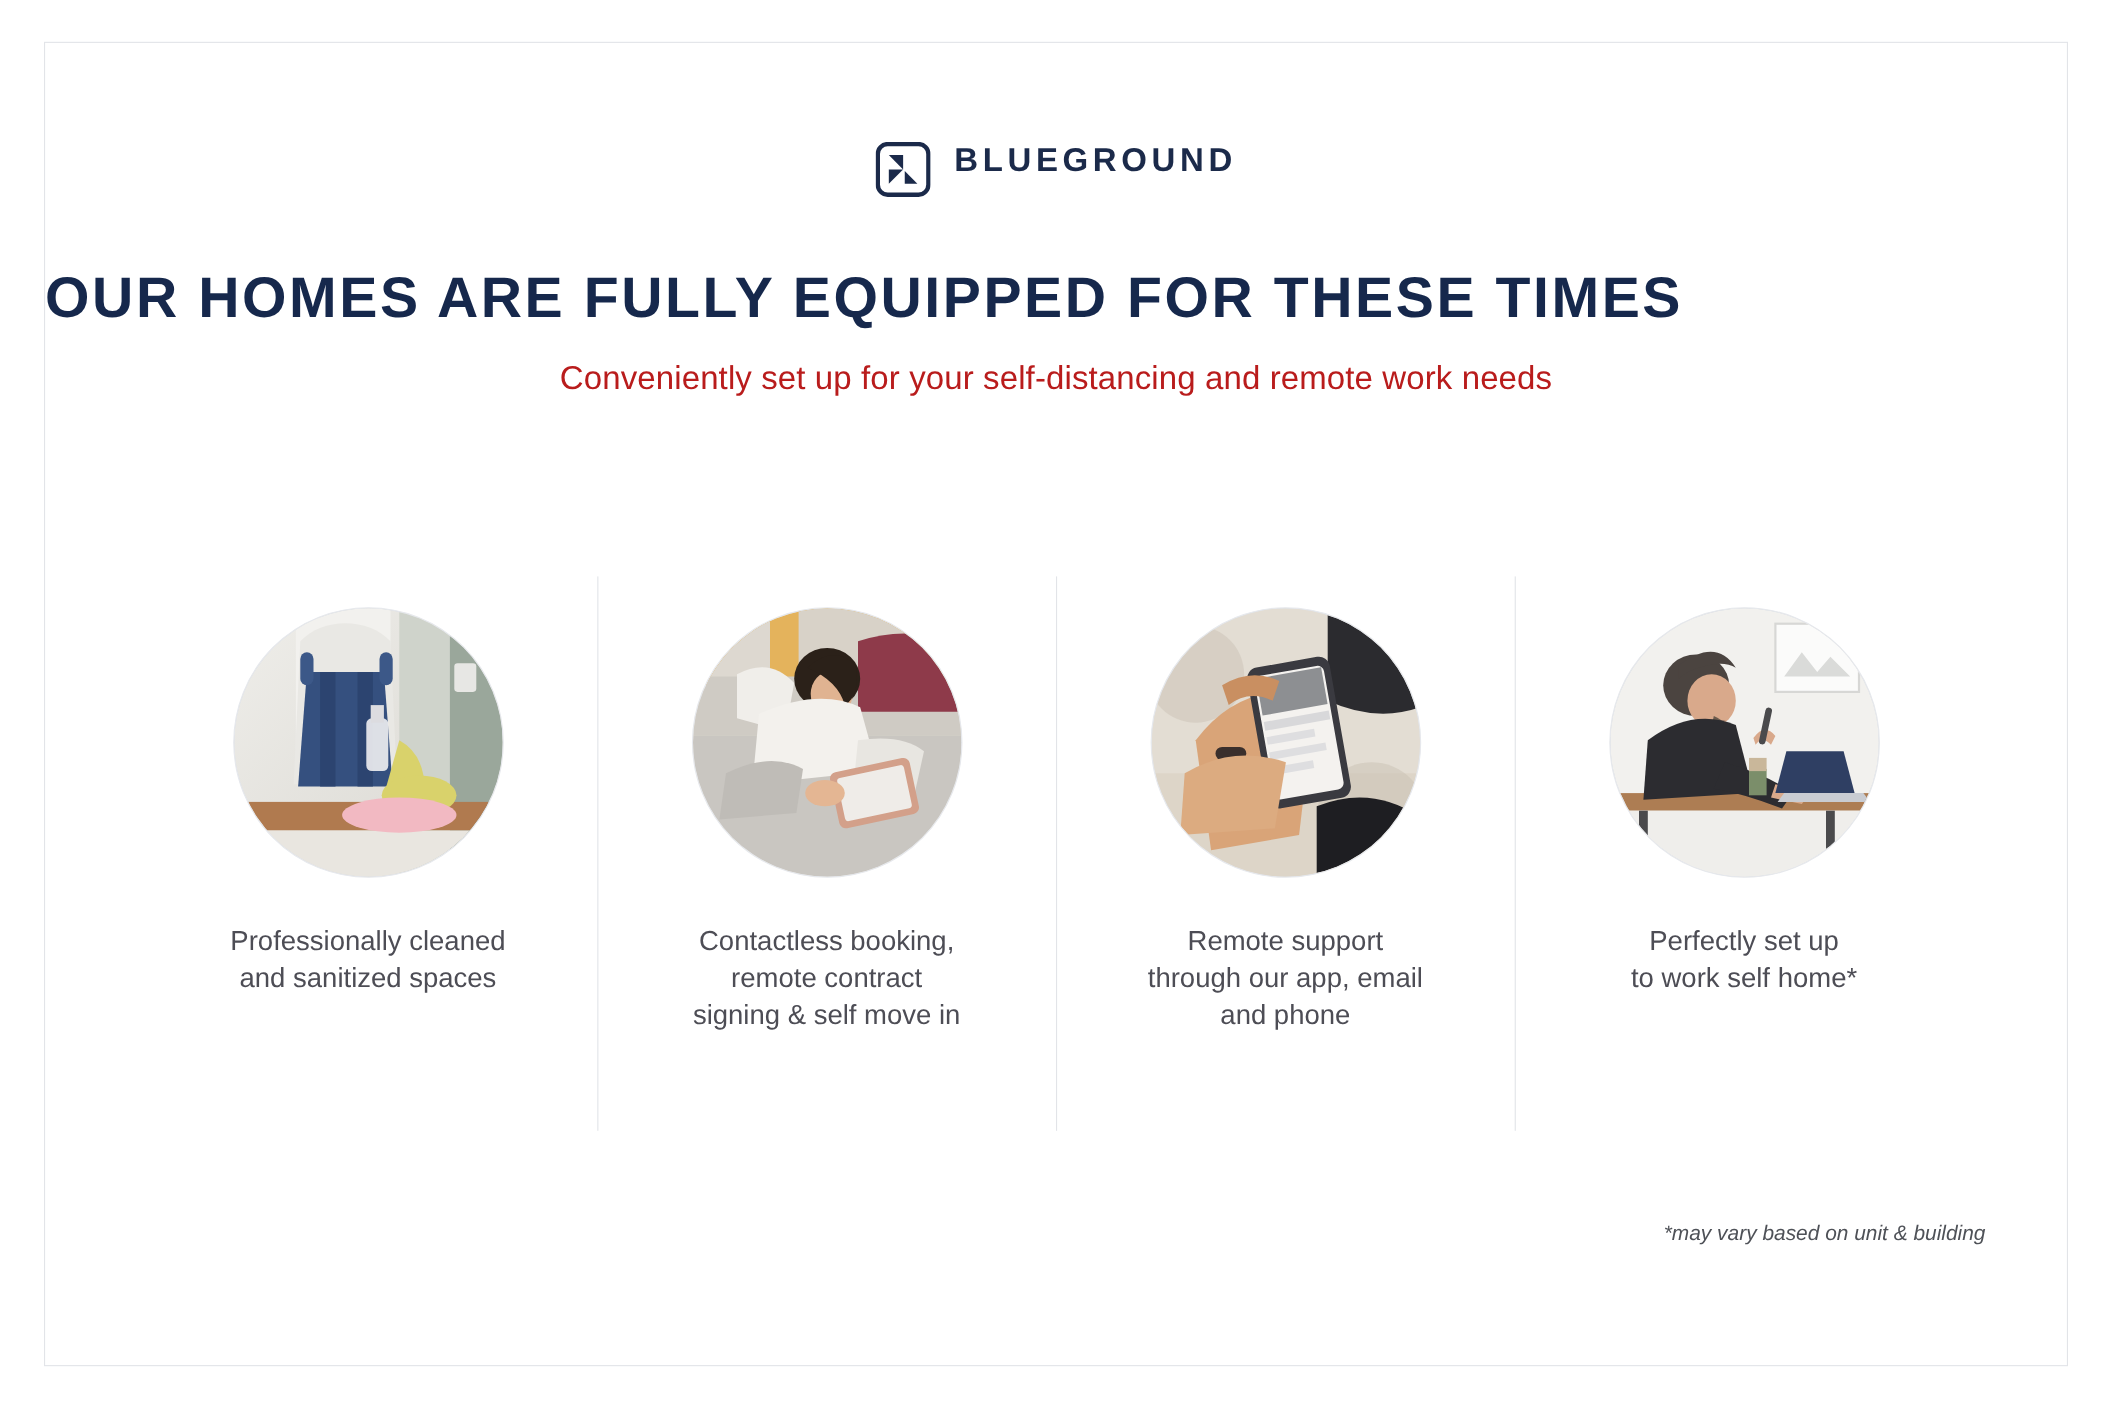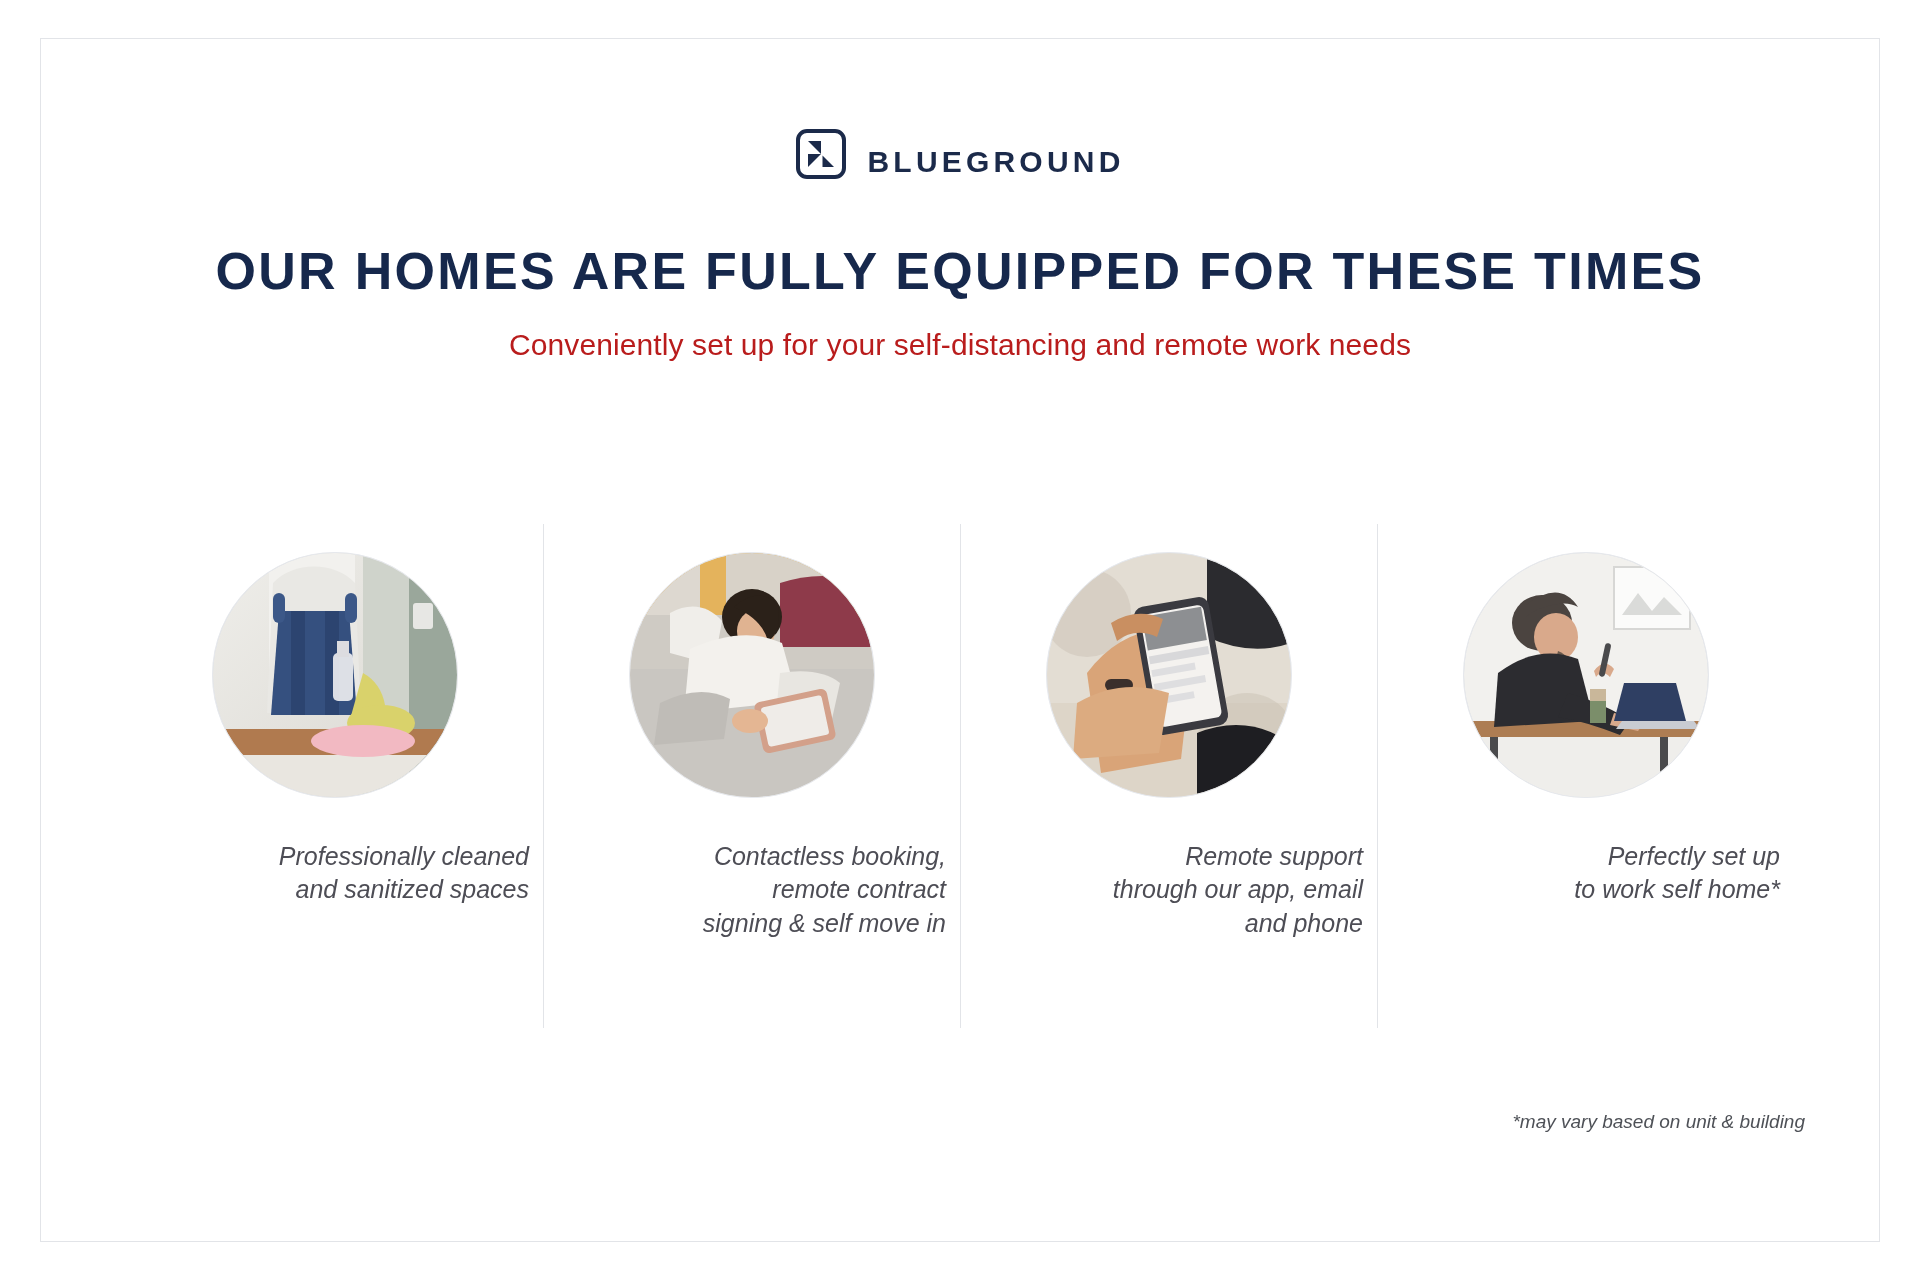--- a/index.html
+++ b/index.html
@@ -26,42 +26,41 @@
     width: 100%;
     height: 100%;
     border: 1px solid #e2e4e8;
     box-sizing: border-box;
     background: #ffffff;
   }
 
   
   .logo-row {
     display: flex;
-    align-items: flex-end;
+    align-items: flex-start;
     justify-content: center;
     gap: 22px;
     margin-top: 90px;
   }
   .logo-mark {
     width: 50px;
     height: 50px;
     flex: 0 0 auto;
   }
   .logo-text {
     font-size: 30px;
     letter-spacing: 4.2px;
     font-weight: bold;
     color: #1b2a4a;
     font-family: "Liberation Sans", sans-serif;
   }
 
   
   .headline {
     margin-top: 62px;
-    text-align: center;
     font-size: 52px;
     font-weight: bold;
     letter-spacing: 2.3px;
     color: #16284c;
     font-family: "Liberation Sans", sans-serif;
   }
   .subhead {
     margin-top: 27px;
     text-align: center;
     font-size: 30px;
@@ -76,23 +75,22 @@
     left: 85px;
     right: 85px;
     top: 485px;
     display: flex;
     align-items: stretch;
   }
   .col {
     flex: 1 1 0;
     position: relative;
     padding: 0 14px 24px 14px;
-    text-align: right;
+    text-align: center;
     min-height: 500px;
-    font-style: italic;
   }
   .col + .col::before {
     content: "";
     position: absolute;
     left: 0;
     top: 0;
     bottom: 20px;
     width: 1px;
     background: #e2e4e8;
   }

